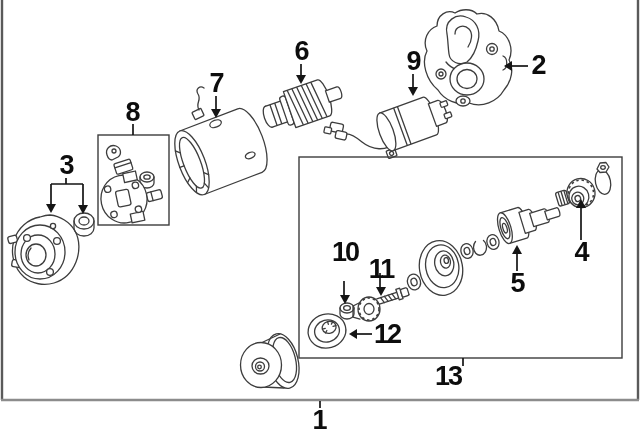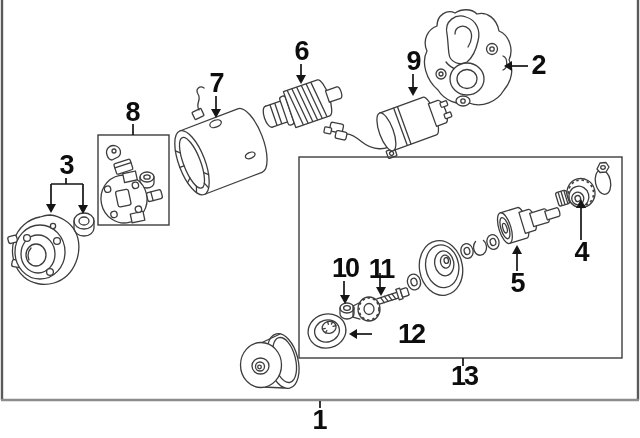--- a/index.html
+++ b/index.html
@@ -297,18 +297,18 @@
 
 <div class="callout" style="left:319px;top:420px;">1</div>
 <div class="callout" style="left:538px;top:65px;">2</div>
 <div class="callout" style="left:66px;top:165px;">3</div>
 <div class="callout" style="left:581px;top:252px;">4</div>
 <div class="callout" style="left:517px;top:283px;">5</div>
 <div class="callout" style="left:301px;top:51px;">6</div>
 <div class="callout" style="left:216px;top:83px;">7</div>
 <div class="callout" style="left:132px;top:112px;">8</div>
 <div class="callout" style="left:413px;top:61px;">9</div>
-<div class="callout" style="left:345px;top:268px;">10</div>
+<div class="callout" style="left:345px;top:252px;">10</div>
 <div class="callout" style="left:381px;top:269px;">11</div>
-<div class="callout" style="left:387px;top:334px;margin-left:24px;">12</div>
-<div class="callout" style="left:464px;top:376px;">13</div>
+<div class="callout" style="left:387px;top:334px;">12</div>
+<div class="callout" style="left:448px;top:376px;">13</div>
 
 </div>
 
 </body></html>

